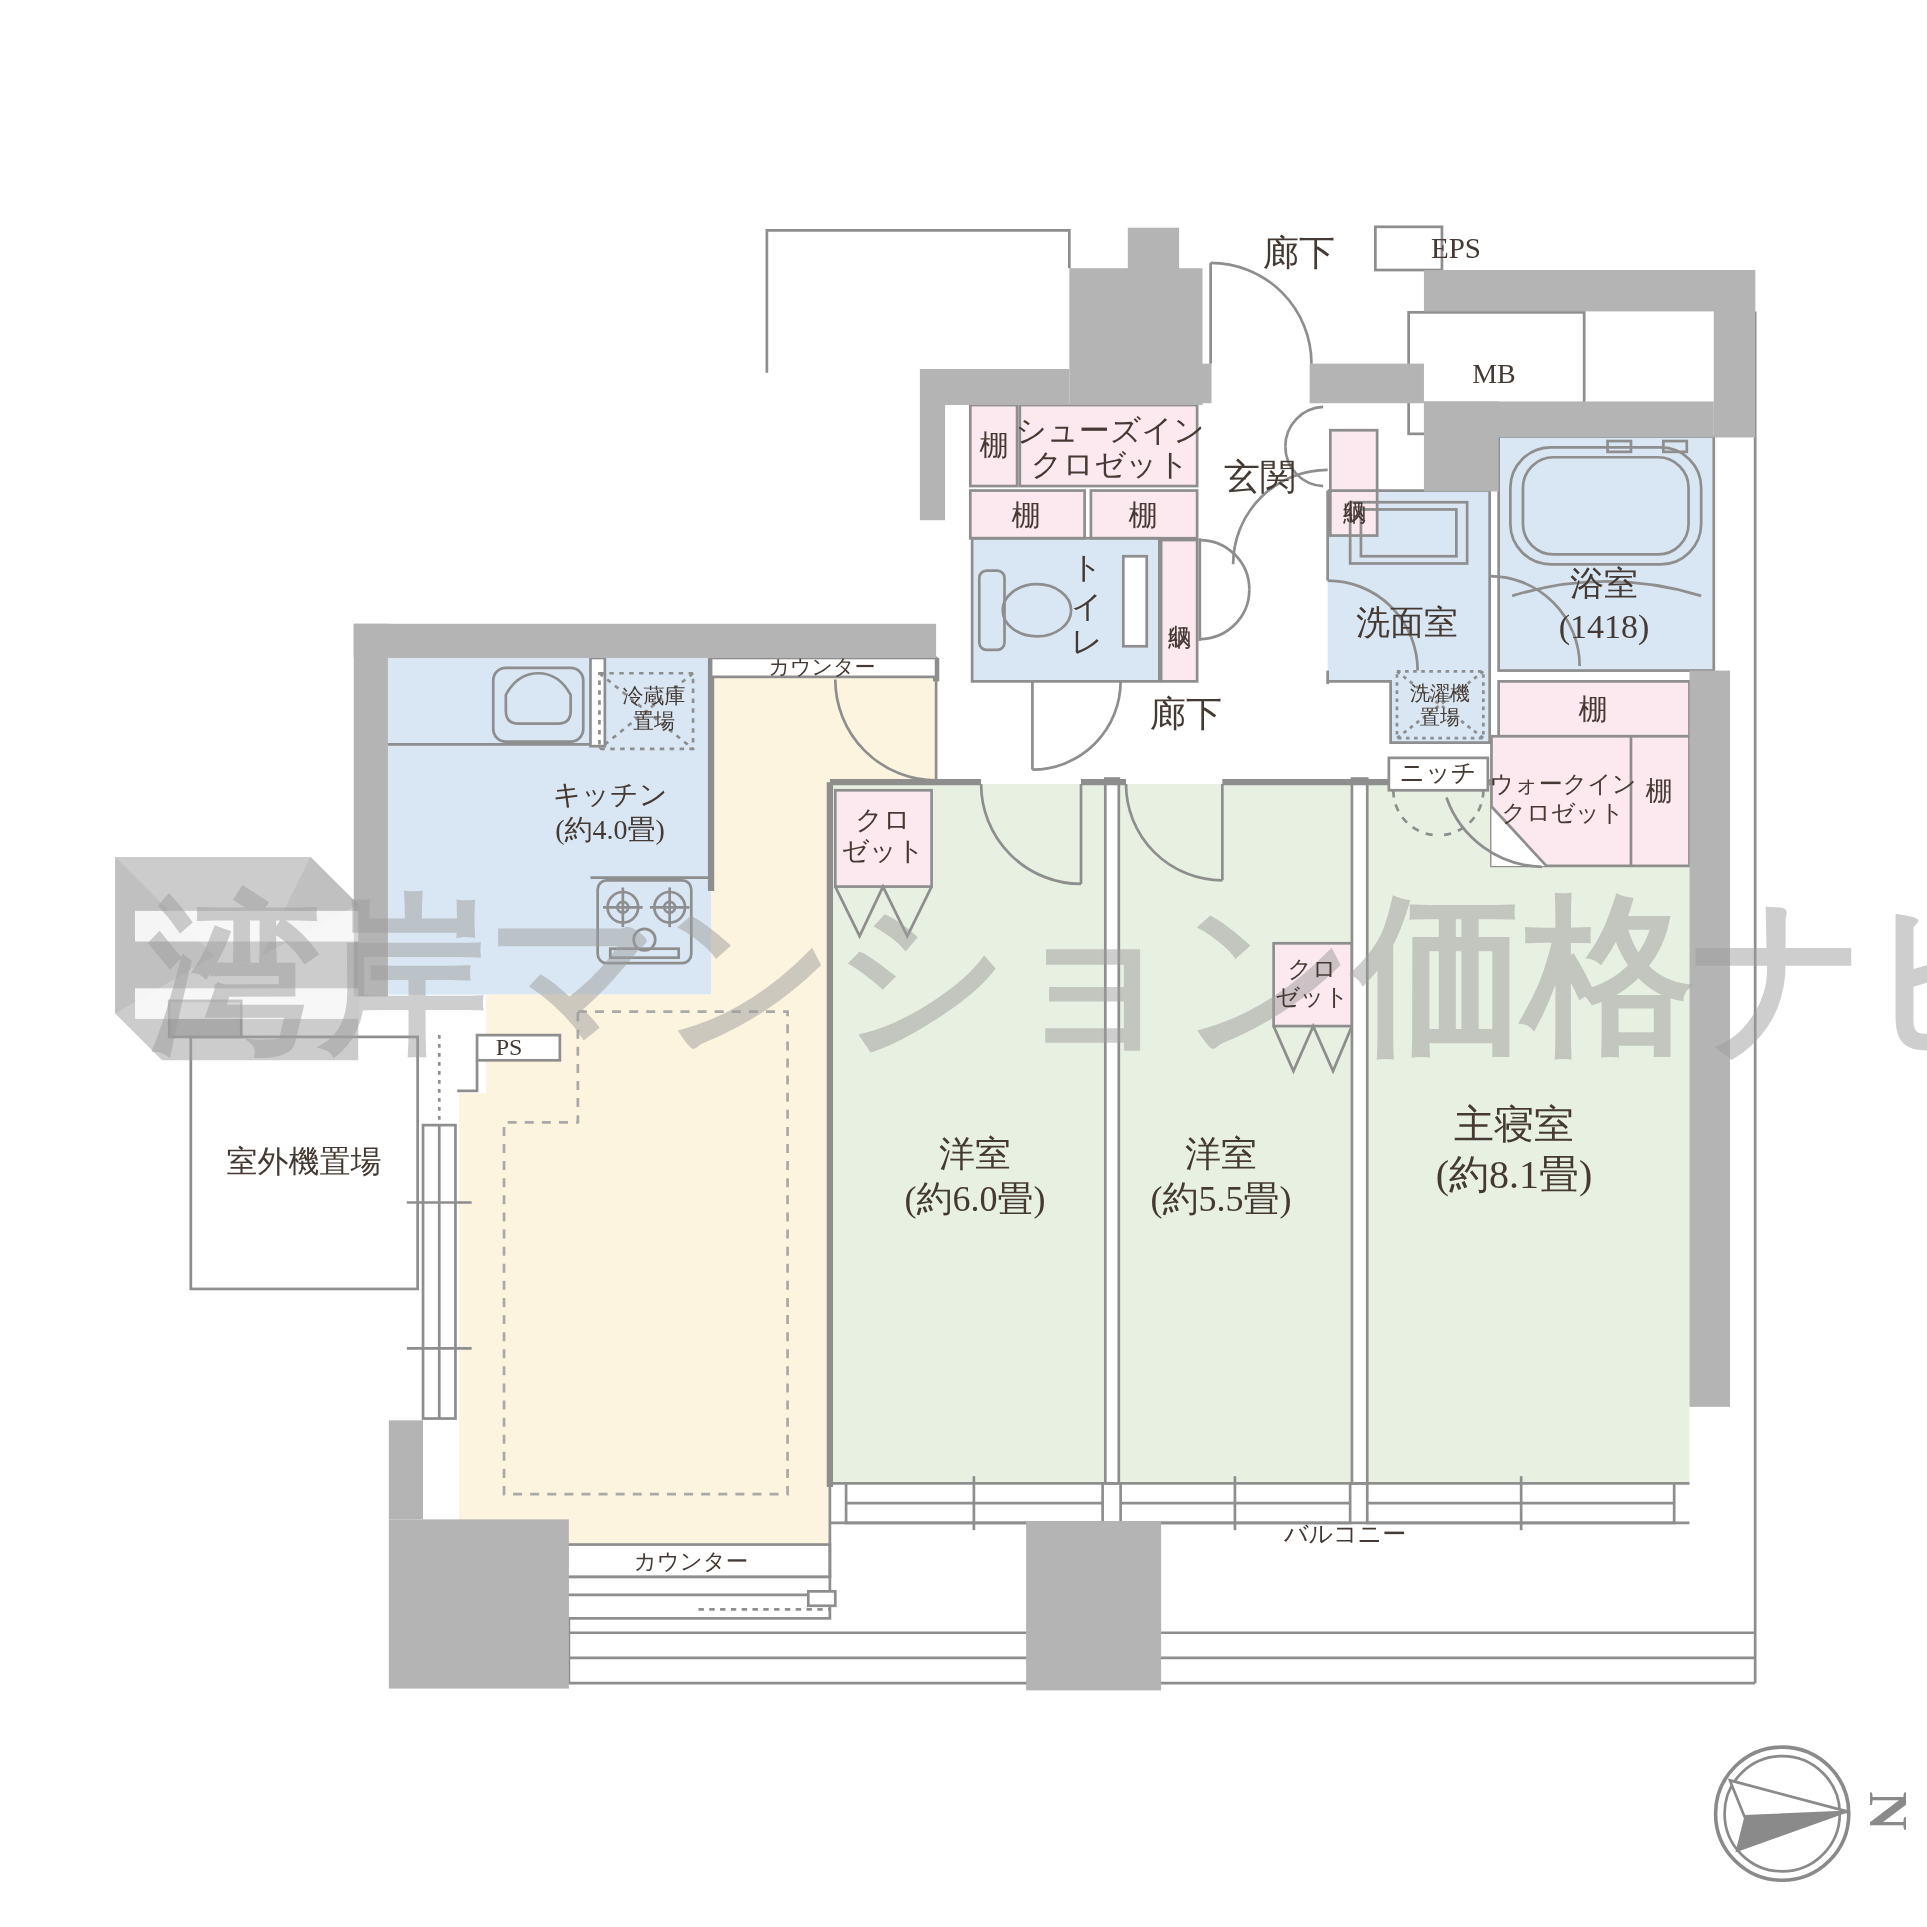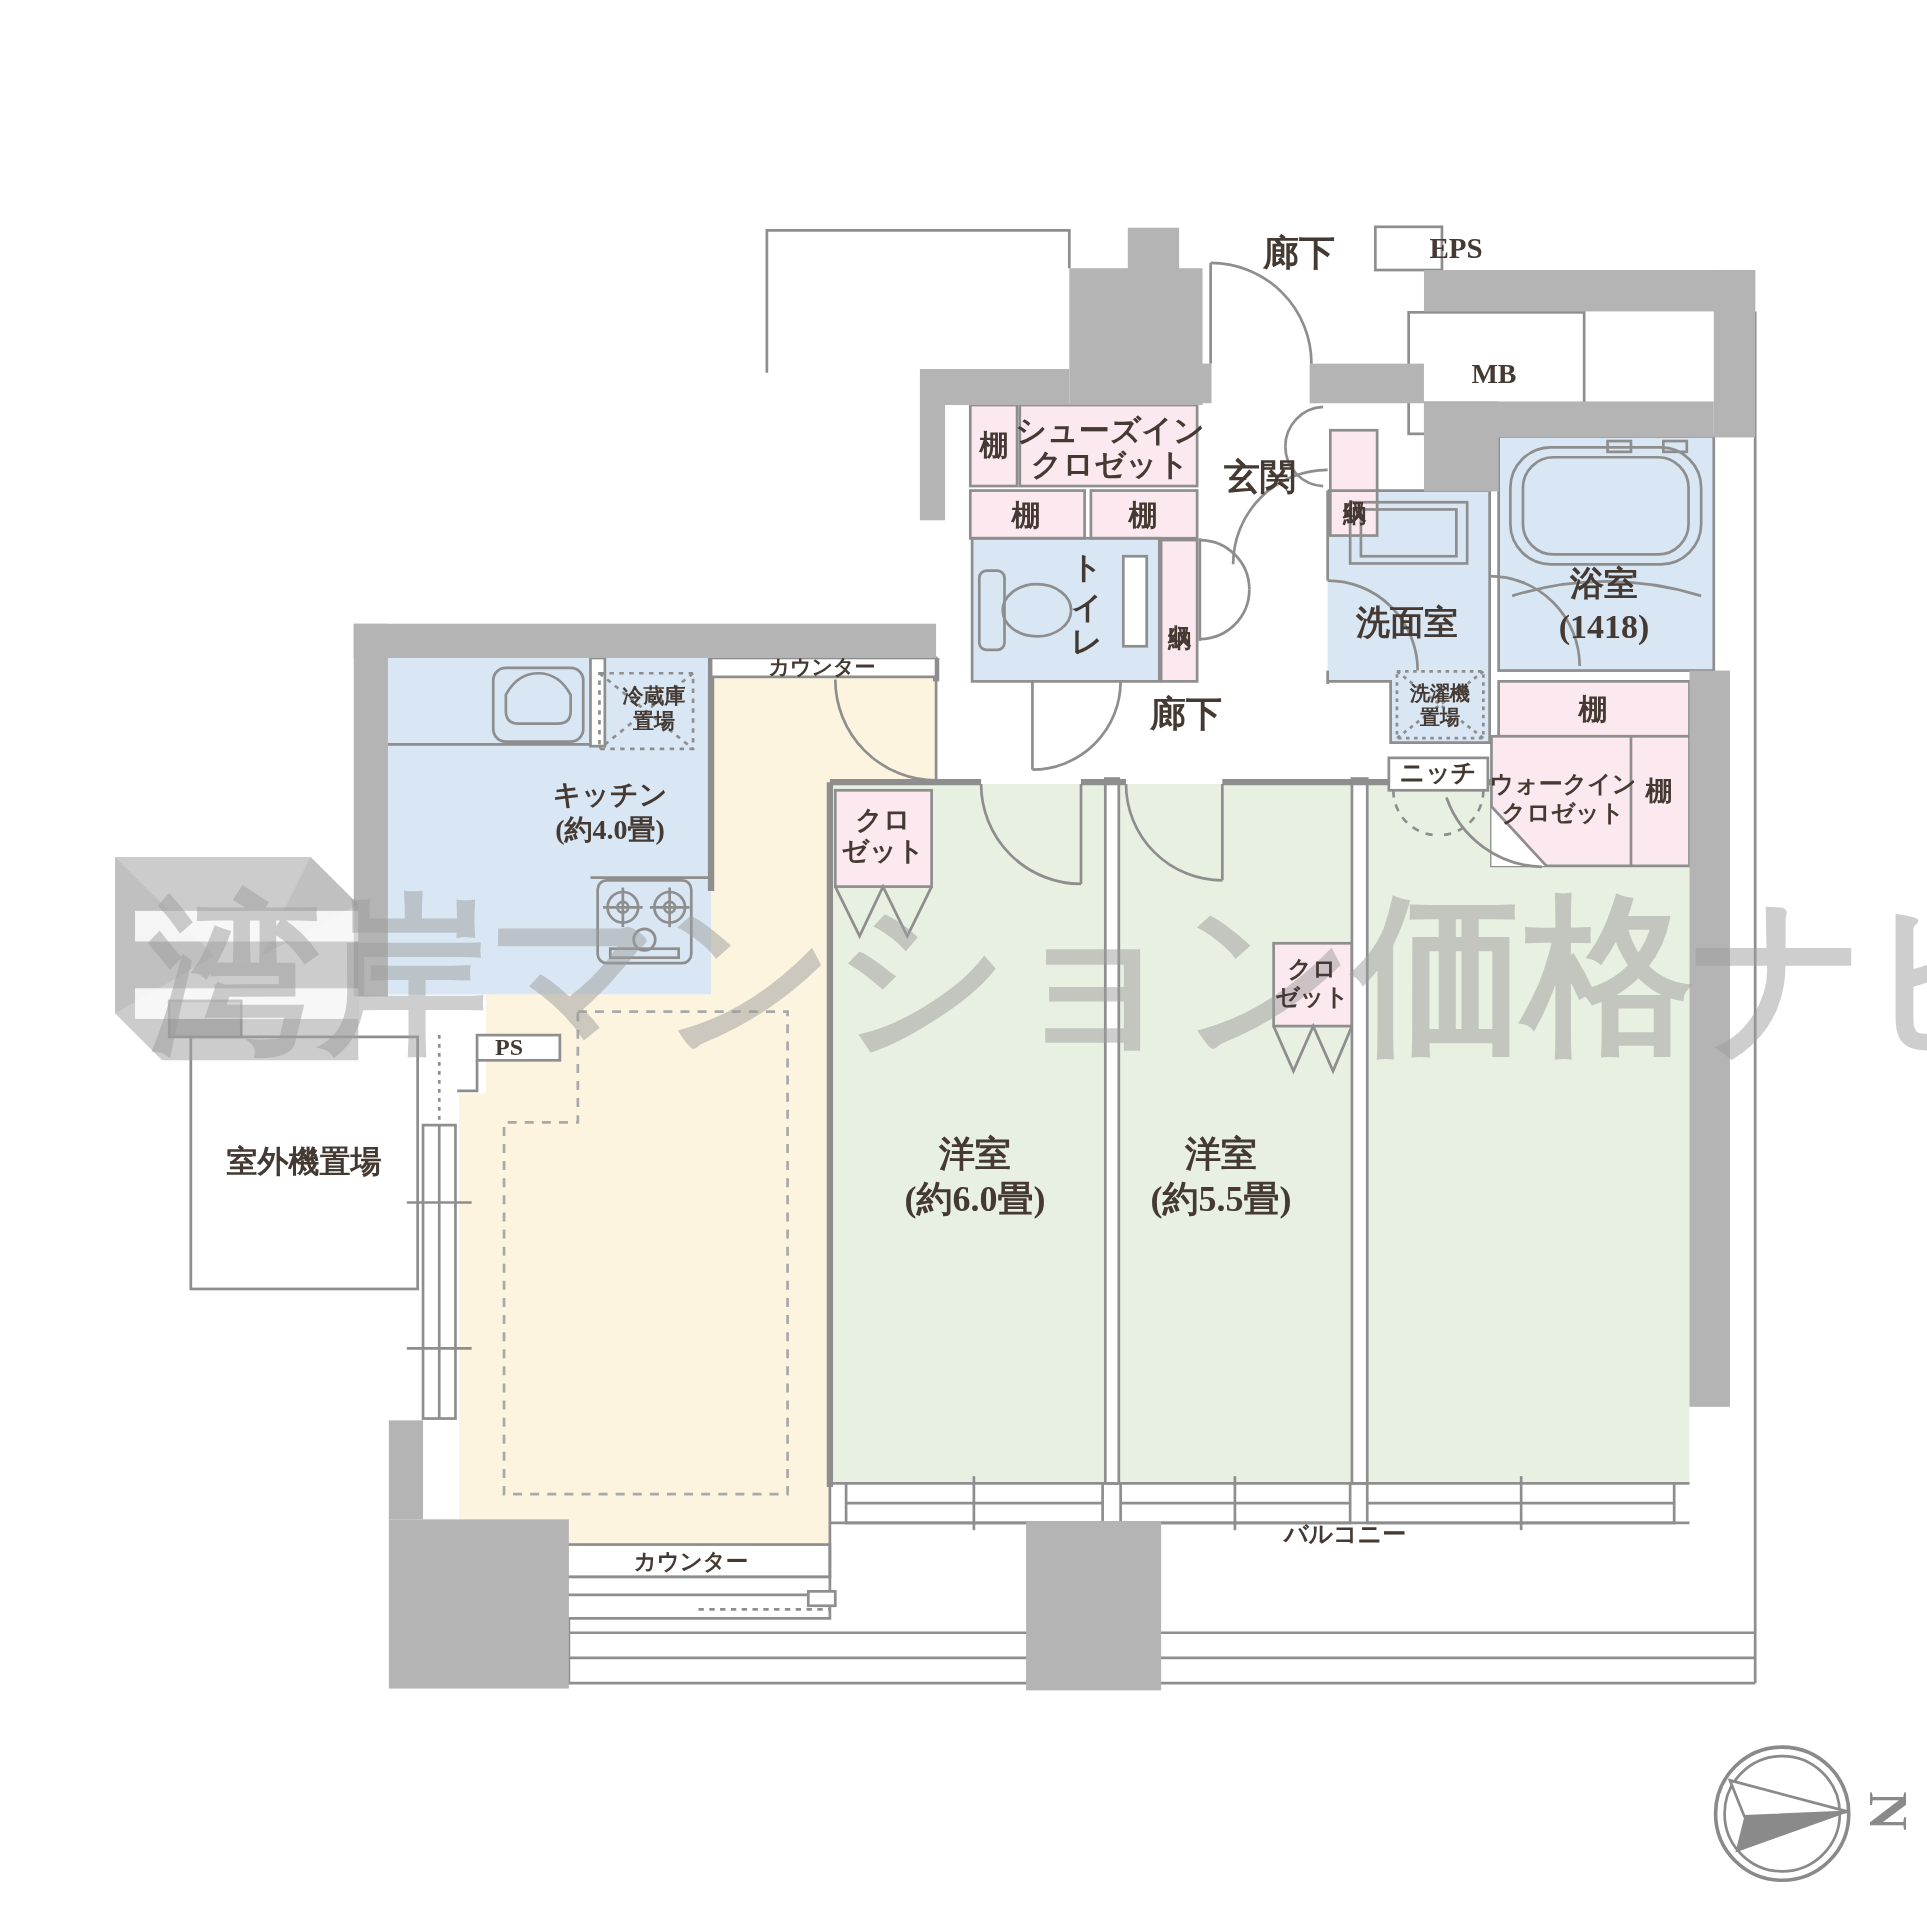--- a/index.html
+++ b/index.html
@@ -1,20 +1,20 @@
 <!DOCTYPE html>
 <html style="font-size:14.4px"><head>
 <meta charset="utf-8">
 <style>
   html,body{margin:0;padding:0;background:#ffffff;}
   #plan{position:relative;width:1928px;height:1928px;background:#fff;overflow:hidden;
         font-family:"Liberation Serif","DejaVu Serif",serif;}
   #plan svg{position:absolute;left:0;top:0;z-index:1;}
   .lbl{position:absolute;z-index:6;transform:translate(-50%,-50%);color:#453a33;
-       text-align:center;white-space:pre-line;line-height:1.25;font-weight:bold;}
+       text-align:center;white-space:pre-line;line-height:1.25;}
   .v{writing-mode:vertical-rl;text-orientation:upright;letter-spacing:2.7px;}
   #watermark{position:absolute;z-index:5;left:1094px;top:977px;transform:translate(-50%,-50%);
        font-family:"Liberation Sans","DejaVu Sans",sans-serif;font-size:171px;font-weight:bold;
        color:#9e9e9e;opacity:.5;white-space:nowrap;letter-spacing:-1.8px;}
   #compass-n{position:absolute;z-index:6;left:1888px;top:1811px;
        transform:translate(-50%,-50%) rotate(90deg);font-size:54px;font-weight:bold;color:#8a8a8a;}
 </style>
 </head>
 <body>
 
@@ -288,20 +288,22 @@
   <div class="lbl" style="left:822px;top:667px;font-size:21px">カウンター</div>
 
   <div class="lbl" style="left:883px;top:836px;font-size:27px;line-height:1.15">クロ
 ゼット</div>
   <div class="lbl" style="left:975px;top:1177px;font-size:36px">洋室
 (約6.0畳)</div>
   <div class="lbl" style="left:1221px;top:1177px;font-size:36px">洋室
 (約5.5畳)</div>
   <div class="lbl" style="left:1312px;top:984px;font-size:24px;line-height:1.15">クロ
 ゼット</div>
+  <div class="lbl" style="left:1514px;top:1150px;font-size:40px">主寝室
+(約8.1畳)</div>
   <div class="lbl" style="left:1563px;top:799px;font-size:24px;line-height:1.2">ウォークイン
 クロゼット</div>
   <div class="lbl" style="left:1659px;top:792px;font-size:27px">棚</div>
   <div class="lbl" style="left:1438px;top:773px;font-size:25px">ニッチ</div>
 
   <div class="lbl" style="left:509px;top:1047px;font-size:24px">PS</div>
   <div class="lbl" style="left:691px;top:1562px;font-size:22.5px">カウンター</div>
 
   <div class="lbl" style="left:304px;top:1162px;font-size:31px">室外機置場</div>
   <div class="lbl" style="left:1345px;top:1534px;font-size:24px">バルコニー</div>

